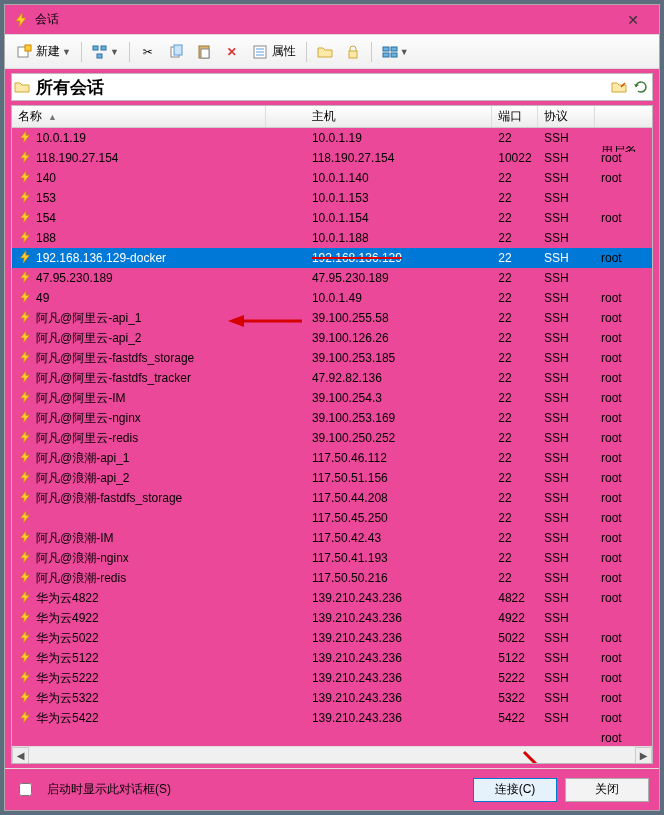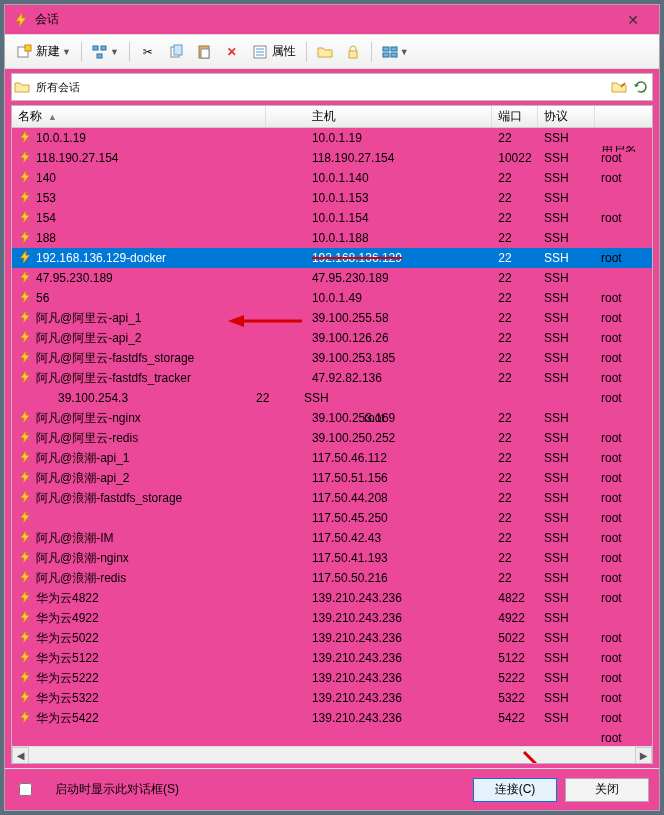--- a/index.html
+++ b/index.html
@@ -53,21 +53,21 @@
   .tb-sep { width:1px; height:20px; background:#ccc; margin:0 3px; }
   .tb-drop { font-size:9px; color:#555; margin-left:2px; }
   .pathbar {
     height: 28px;
     margin: 4px 6px 0 6px;
     display:flex; align-items:center;
     border:1px solid #bbb;
     background:#fff;
   }
   .pathbar .pb-icon{ width:20px; display:flex;justify-content:center;}
-  .pathbar .pb-text{ flex:1; padding:0 4px; font-size:11px;}
+  .pathbar .pb-text{ flex:1; padding:0 4px; font-size:17px;font-weight:bold;}
   .pathbar .pb-btn{ width:22px; height:22px; display:flex;align-items:center;justify-content:center; cursor:pointer;}
   .listwrap {
     flex:1;
     margin: 4px 6px;
     border:1px solid #bbb;
     overflow:hidden;
     display:flex; flex-direction:column;
     position:relative;
   }
   .headers {
@@ -111,21 +111,21 @@
   }
   .hscroll .harrow{ width:17px;height:17px;display:flex;align-items:center;justify-content:center;background:#eee;border:1px solid #ccc;font-size:10px;color:#555;}
   .hscroll .htrack{ flex:1; position:relative; background:#f5f5f5;}
   .footer {
     height:42px;
     border-top:1px solid #ddd;
     display:flex; align-items:center;
     padding:0 10px;
     gap:8px;
   }
-  .footer .chk { display:flex; align-items:center; gap:20px; flex:1; }
+  .footer .chk { display:flex; align-items:center; gap:12px; flex:1; }
   .footer button {
     min-width:84px; height:24px;
     background:#f3f3f3; border:1px solid #adadad;
     font-size:12px; cursor:pointer;
   }
   .footer button.primary { border:1px solid #0078d7; background:#e5f1fb; }
   
   .ic-lightning {
     width:16px;height:16px;
   }
@@ -365,21 +365,21 @@
           <div class="cell col-host hostcell">47.95.230.189</div>
           <div class="cell col-port">22</div>
           <div class="cell col-proto">SSH</div>
           <div class="cell col-user">root</div>
         </div>
         <div class="row">
           <div class="cell col-name name">
             <span><svg width="14" height="14" viewBox="0 0 16 16">
                 <polygon points="9,1 3,9 7,9 6,15 13,6 9,6" fill="#ffcc33" stroke="#cc8800" stroke-width="0.8"></polygon>
               </svg></span>
-            <span>56</span>
+            <span>49</span>
           </div>
           <div class="cell col-host hostcell">10.0.1.49</div>
           <div class="cell col-port">22</div>
           <div class="cell col-proto">SSH</div>
           <div class="cell col-user">root</div>
         </div>
         <div class="row">
           <div class="cell col-name name">
             <span><svg width="14" height="14" viewBox="0 0 16 16">
                 <polygon points="9,1 3,9 7,9 6,15 13,6 9,6" fill="#ffcc33" stroke="#cc8800" stroke-width="0.8"></polygon>
@@ -421,20 +421,26 @@
                 <polygon points="9,1 3,9 7,9 6,15 13,6 9,6" fill="#ffcc33" stroke="#cc8800" stroke-width="0.8"></polygon>
               </svg></span>
             <span>阿凡@阿里云-fastdfs_tracker</span>
           </div>
           <div class="cell col-host hostcell">47.92.82.136</div>
           <div class="cell col-port">22</div>
           <div class="cell col-proto">SSH</div>
           <div class="cell col-user">root</div>
         </div>
         <div class="row">
+          <div class="cell col-name name">
+            <span><svg width="14" height="14" viewBox="0 0 16 16">
+                <polygon points="9,1 3,9 7,9 6,15 13,6 9,6" fill="#ffcc33" stroke="#cc8800" stroke-width="0.8"></polygon>
+              </svg></span>
+            <span>阿凡@阿里云-IM</span>
+          </div>
           <div class="cell col-host hostcell">39.100.254.3</div>
           <div class="cell col-port">22</div>
           <div class="cell col-proto">SSH</div>
           <div class="cell col-user">root</div>
         </div>
         <div class="row">
           <div class="cell col-name name">
             <span><svg width="14" height="14" viewBox="0 0 16 16">
                 <polygon points="9,1 3,9 7,9 6,15 13,6 9,6" fill="#ffcc33" stroke="#cc8800" stroke-width="0.8"></polygon>
               </svg></span>

